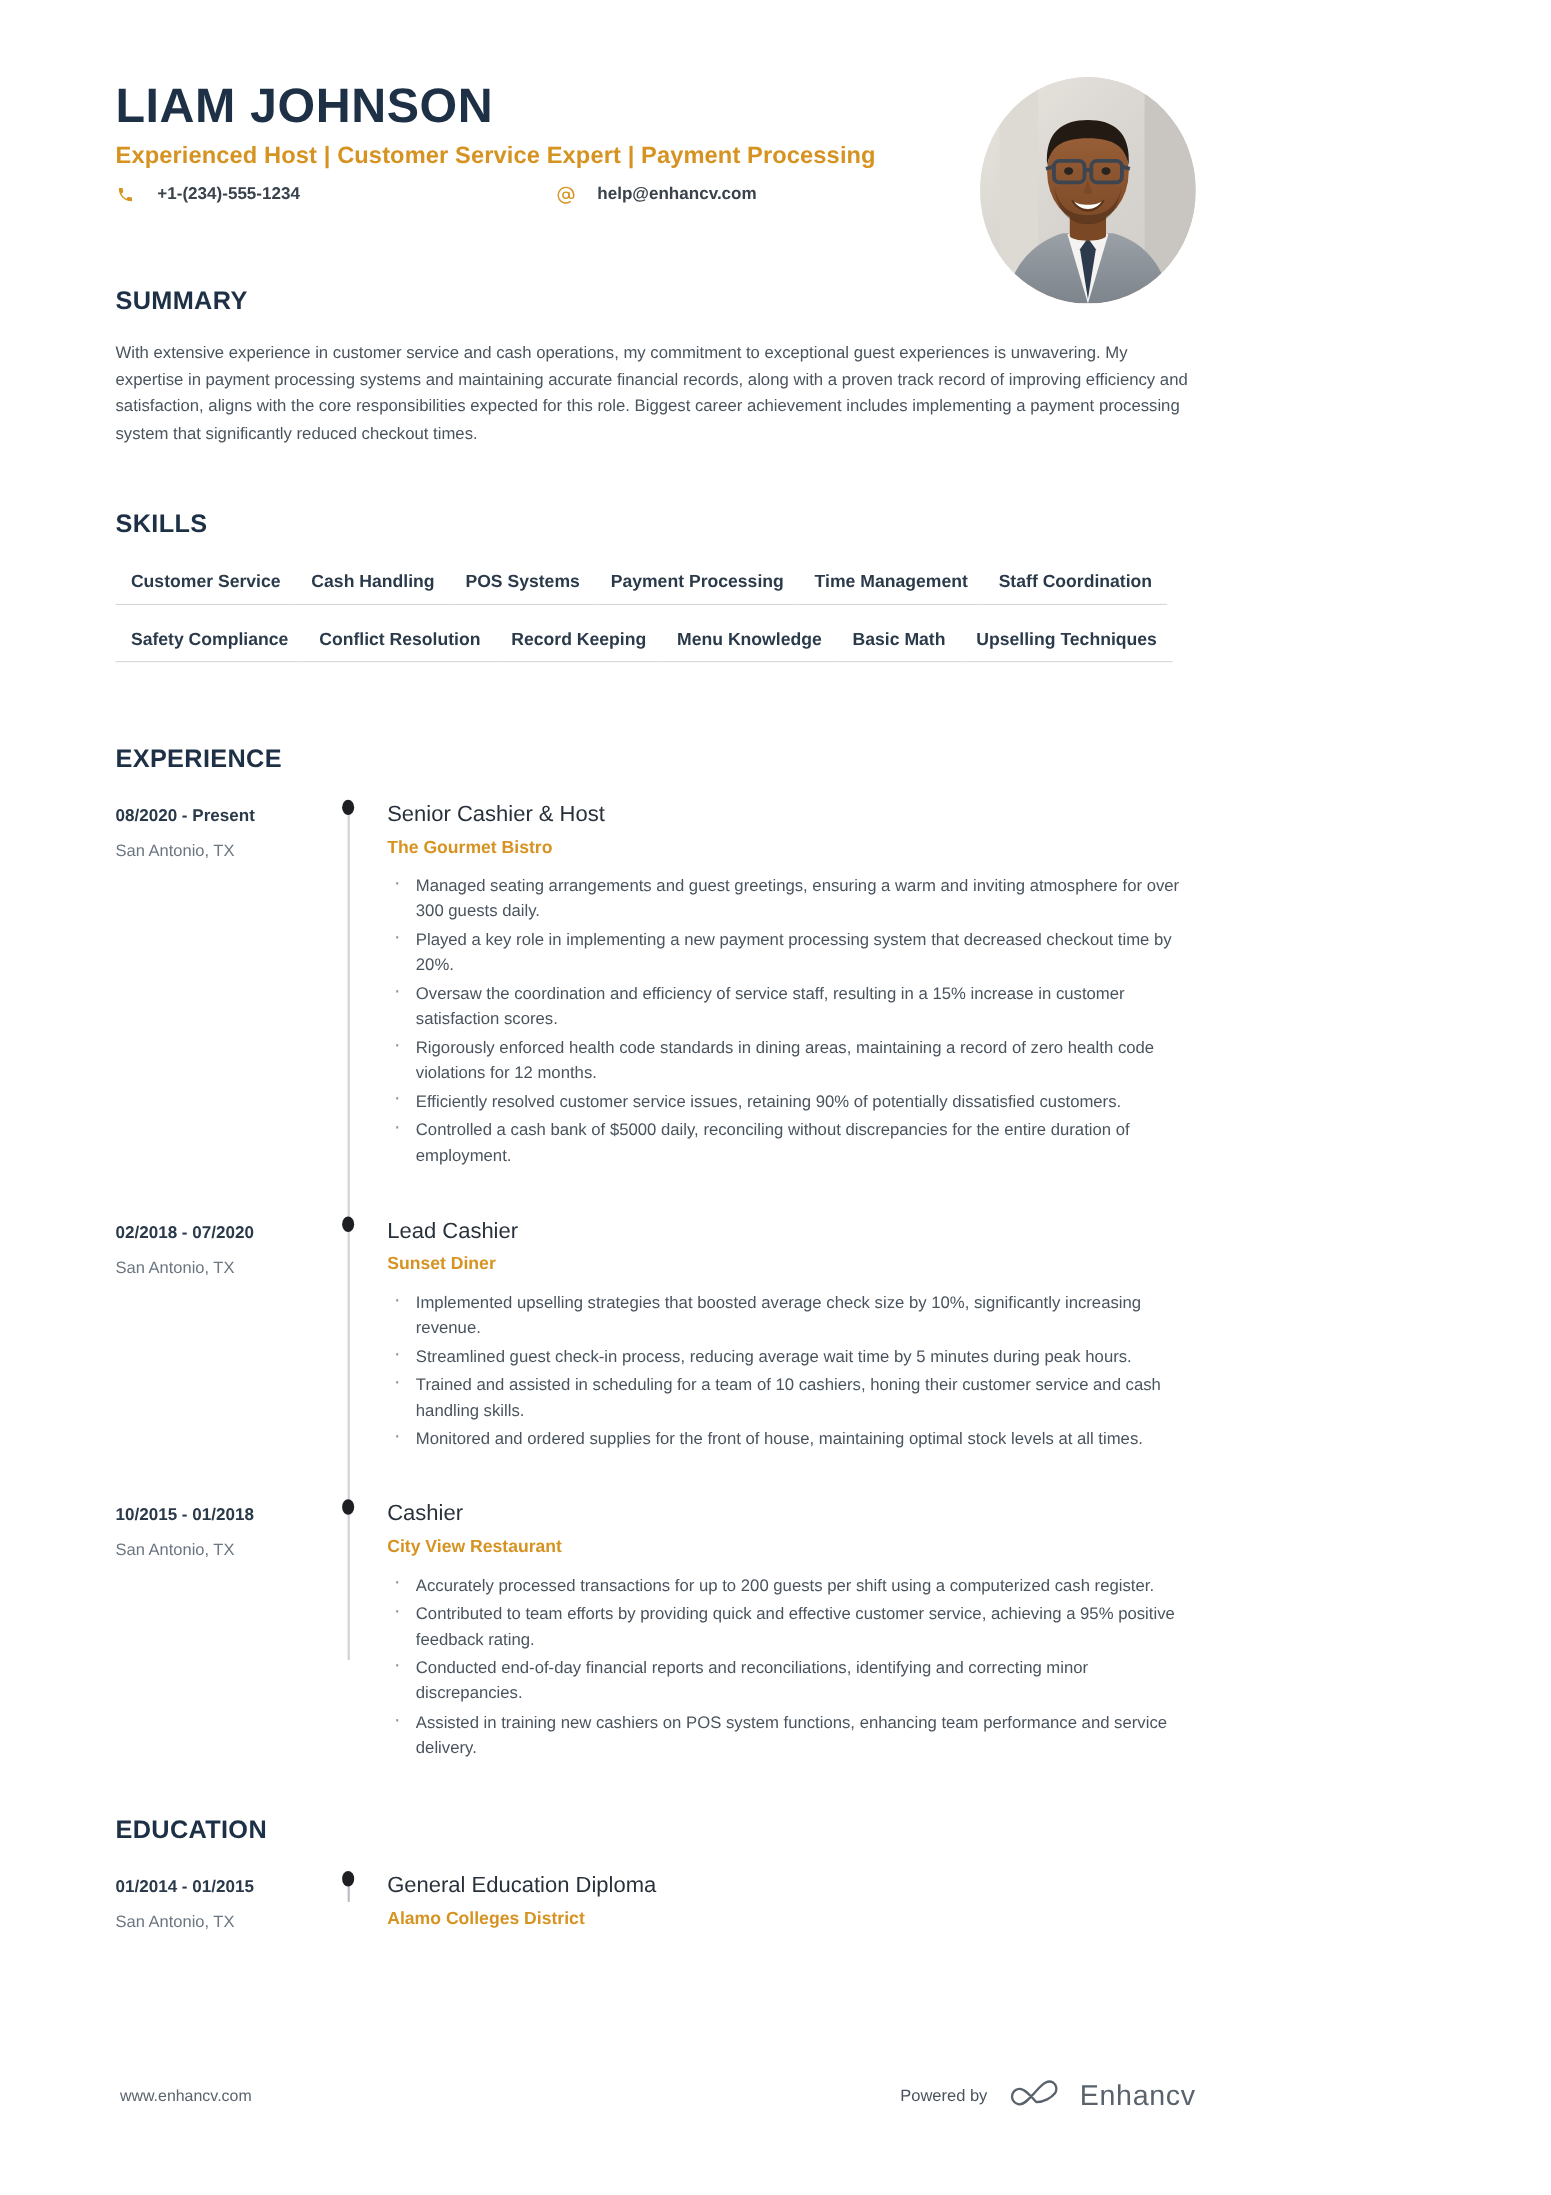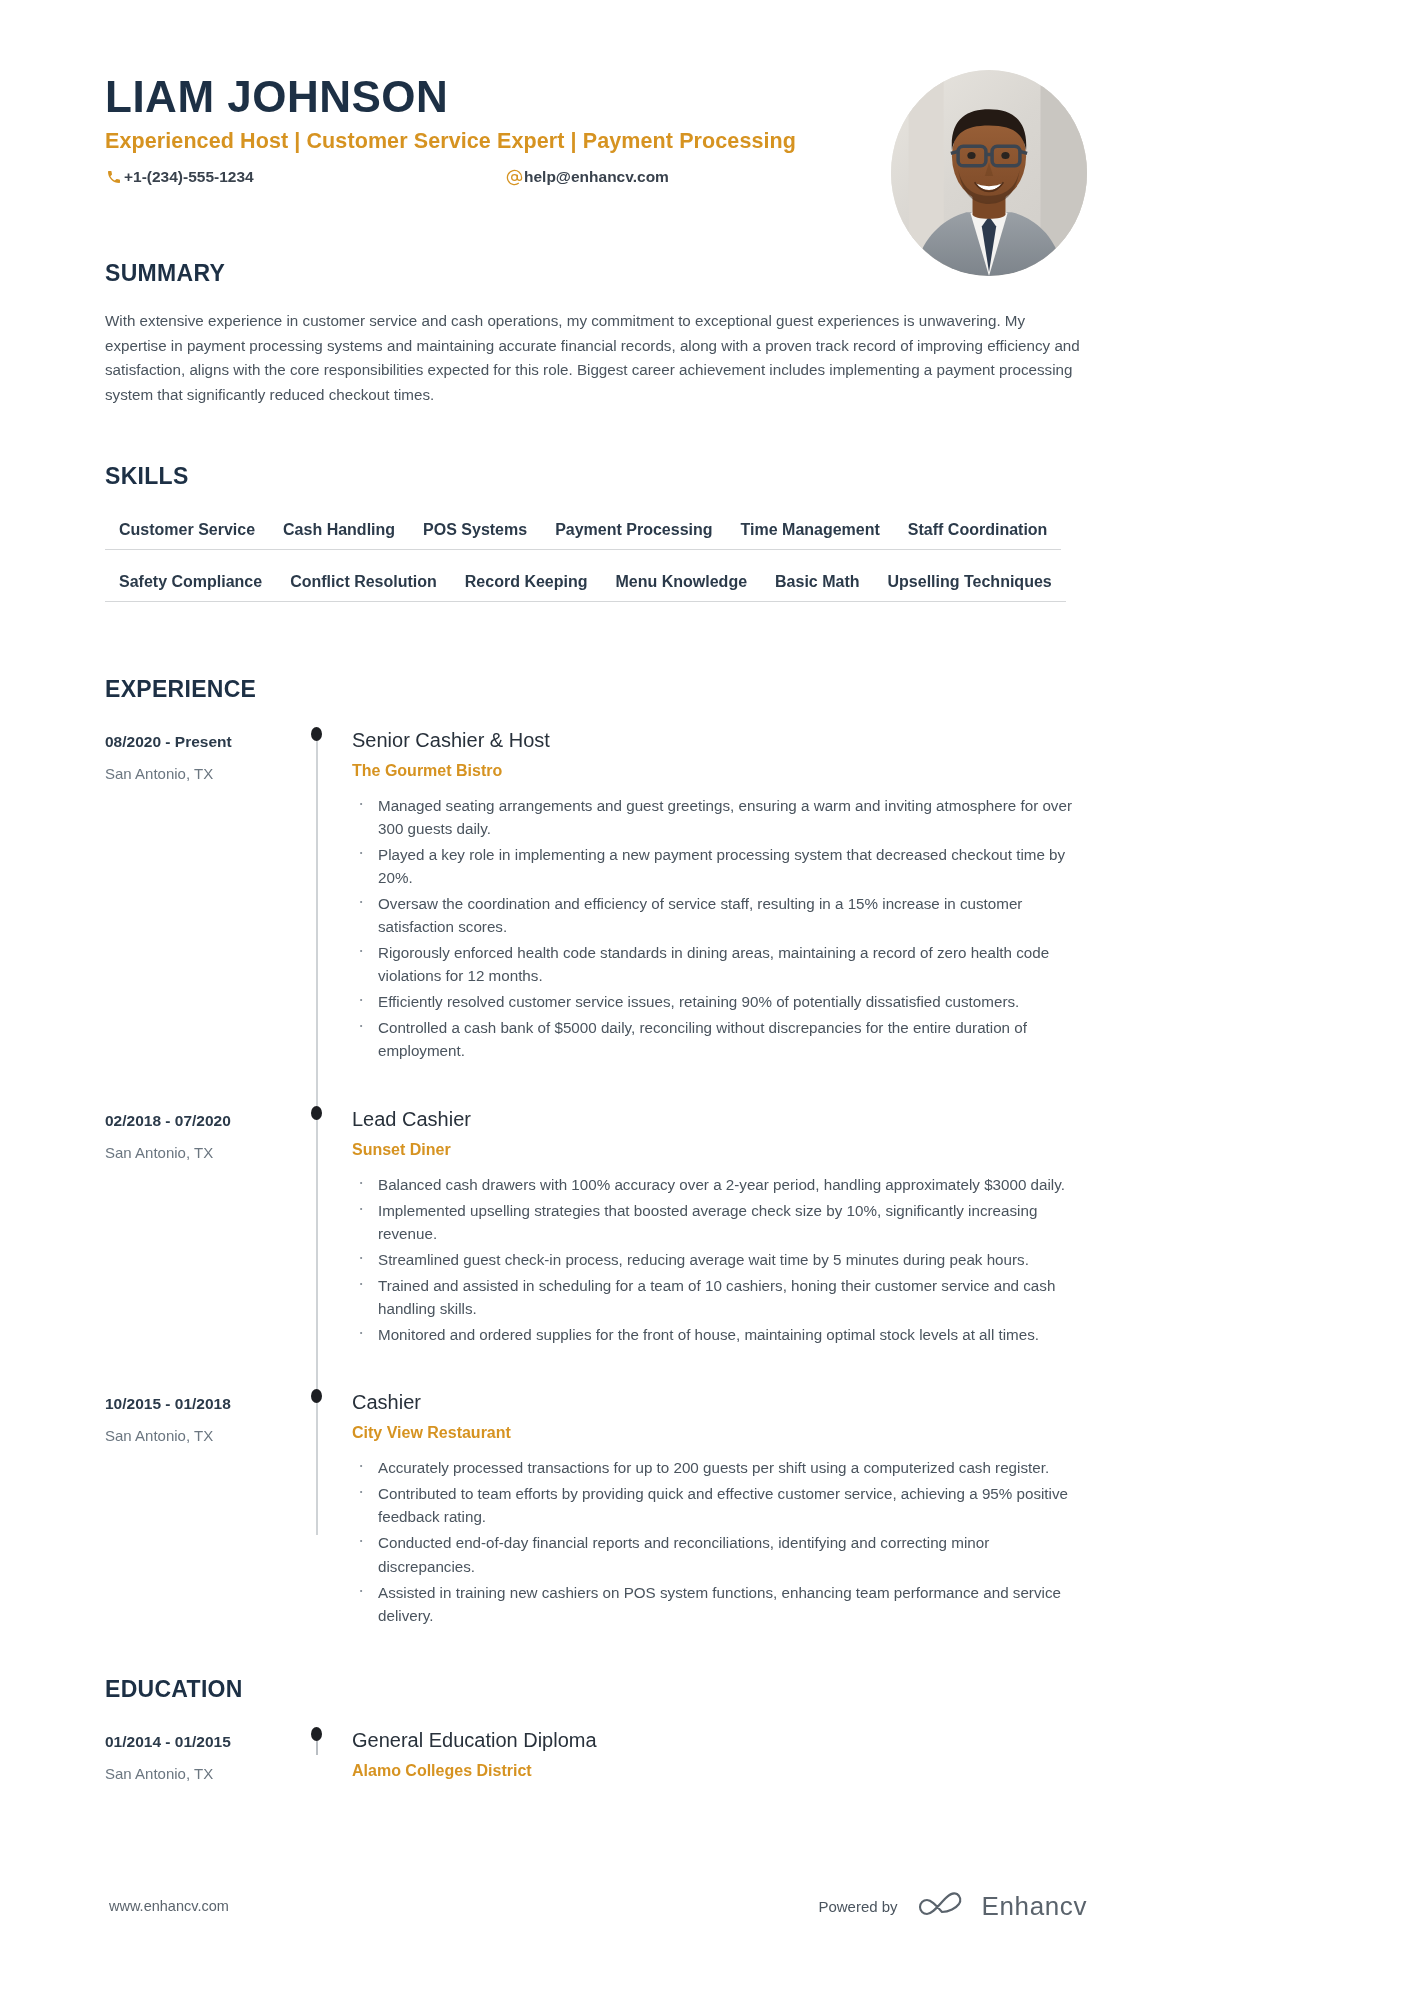--- a/index.html
+++ b/index.html
@@ -59,21 +59,21 @@
     align-items: flex-start;
     margin-bottom: 5px;
   }
 
   .contact-cell {
     display: flex;
     align-items: center;
     font-size: 15.5px;
     font-weight: bold;
     color: #39424d;
-    gap: 1px;
+    gap: 20px;
   }
 
   .contact-cell.col1 { width: 400px; }
 
   .contact-icon {
     color: #d69321;
     display: inline-flex;
     align-items: center;
     justify-content: center;
     width: 18px;
@@ -417,21 +417,20 @@
             <div class="entry-loc">San Antonio, TX</div>
           </div>
           <div class="entry-rail">
             <span class="rail-line"></span>
             <span class="rail-dot"></span>
           </div>
           <div class="entry-right">
             <div class="entry-title">Lead Cashier</div>
             <div class="entry-org">Sunset Diner</div>
             <ul class="bullets">
-              <li>Balanced cash drawers with 100% accuracy over a 2-year period, handling approximately $3000 daily.</li>
               <li>Implemented upselling strategies that boosted average check size by 10%, significantly increasing revenue.</li>
               <li>Streamlined guest check-in process, reducing average wait time by 5 minutes during peak hours.</li>
               <li>Trained and assisted in scheduling for a team of 10 cashiers, honing their customer service and cash handling skills.</li>
               <li>Monitored and ordered supplies for the front of house, maintaining optimal stock levels at all times.</li>
             </ul>
           </div>
         </div>
         <div class="entry">
           <div class="entry-left">
             <div class="entry-date">10/2015 - 01/2018</div>

